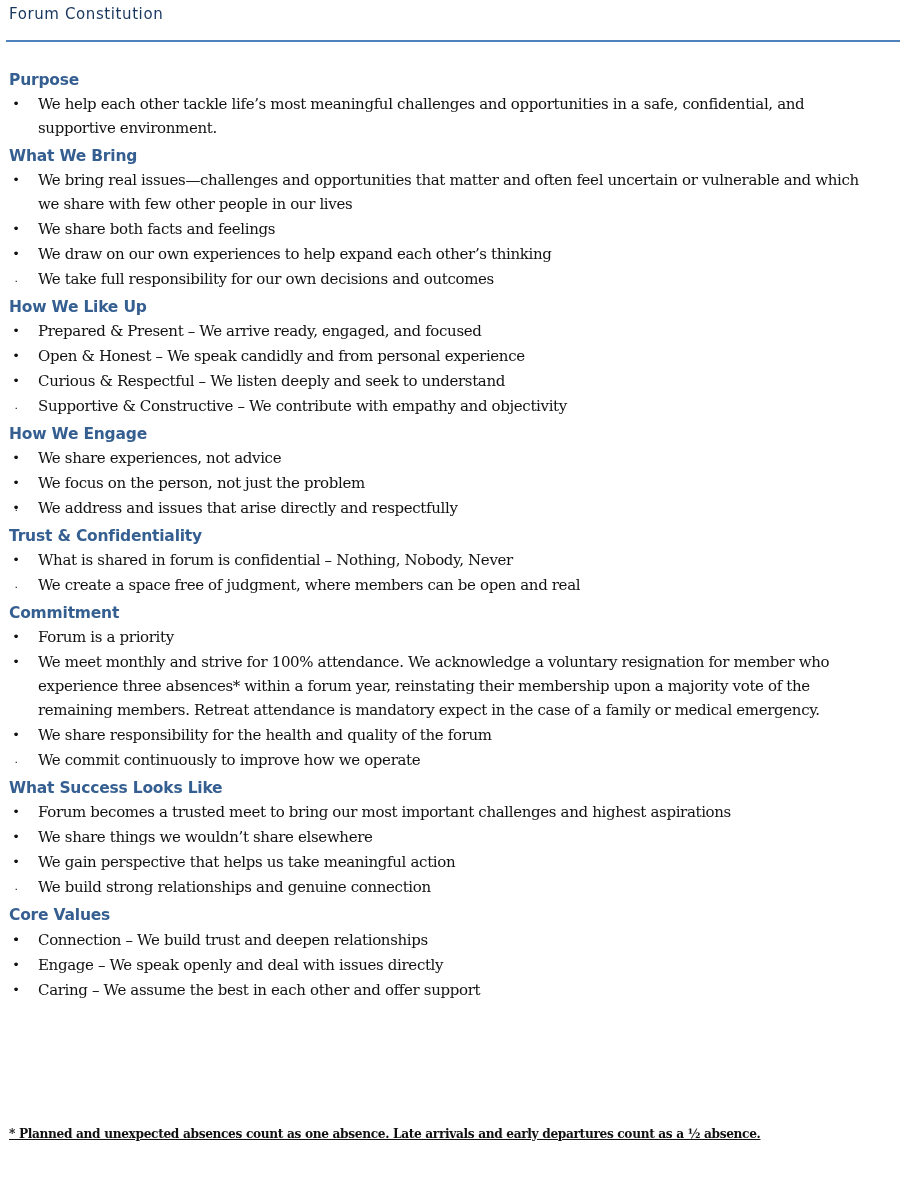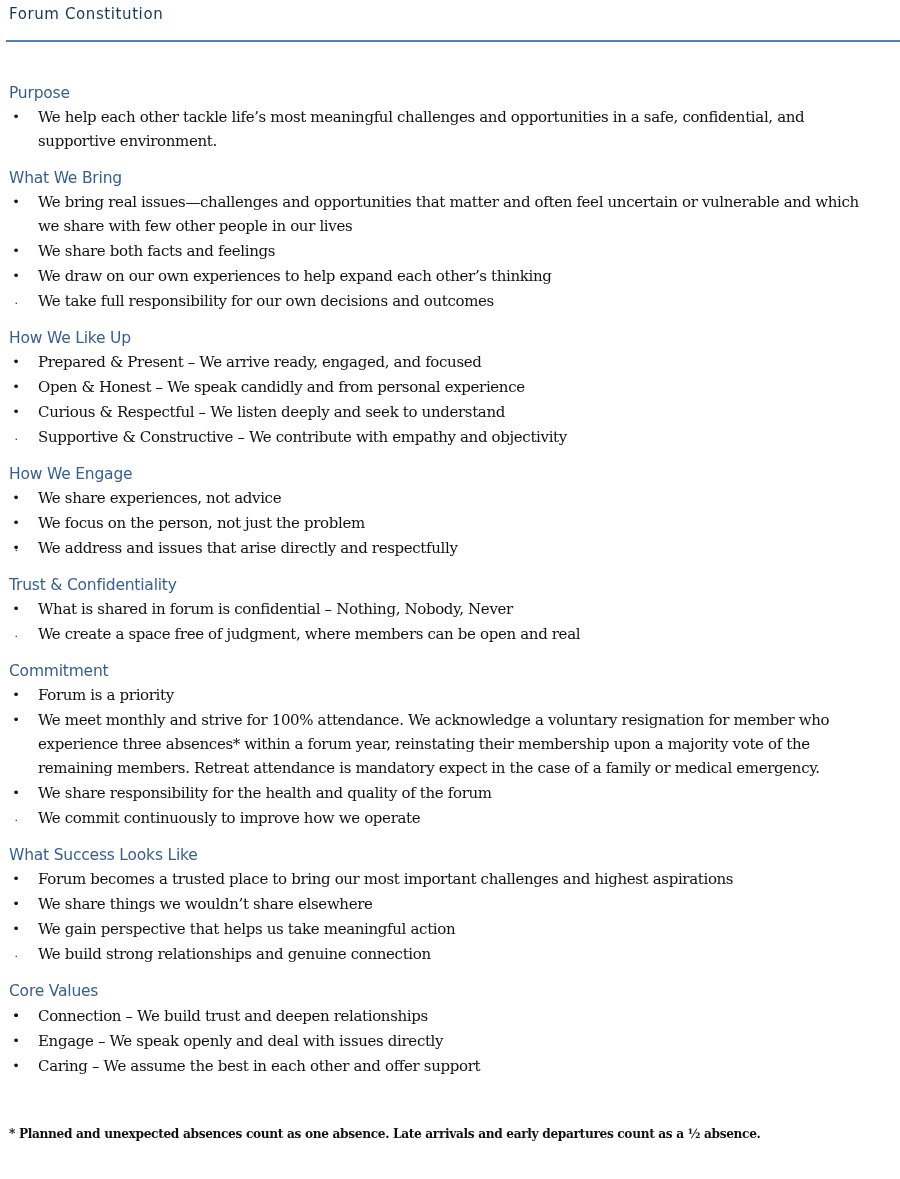--- a/index.html
+++ b/index.html
@@ -39,24 +39,24 @@
       background: #4f81bd;
     }
     .content {
       position: absolute;
       left: 0;
       top: 68px;
       width: 900px;
     }
     .section-heading {
       font-family: "DejaVu Sans", sans-serif;
-      font-weight: normal;
+      font-weight: bold;
       font-size: 15.5px;
       color: #365f91;
-      margin: 13px 0 0 9px;
+      margin: 0 0 0 9px;
       height: 24px;
       line-height: 24px;
       white-space: nowrap;
       letter-spacing: -0.2px;
     }
     ul.items {
       list-style: none;
       margin: 0 0 4px 0;
       padding: 0;
     }
@@ -85,20 +85,21 @@
     .footnote {
       position: absolute;
       left: 9px;
       top: 1127px;
       font-family: "DejaVu Serif", serif;
       font-weight: bold;
       font-size: 12.2px;
       letter-spacing: -0.35px;
       white-space: nowrap;
       color: #111111;
+      text-decoration: underline;
     }
   </style>
 </head>
 <body>
 
 <div class="doc">
   <div class="title">Forum Constitution</div>
   <div class="title-rule"></div>
 
   <div class="content">
@@ -154,21 +155,21 @@
         <li><span class="bullet">•</span><span>Forum is a priority</span></li>
         <li><span class="bullet">•</span><span>We meet monthly and strive for 100% attendance. We acknowledge a voluntary resignation for member who experience three absences* within a forum year, reinstating their membership upon a majority vote of the remaining members. Retreat attendance is mandatory expect in the case of a family or medical emergency.</span></li>
         <li><span class="bullet">•</span><span>We share responsibility for the health and quality of the forum</span></li>
         <li><span class="bullet small">.</span><span>We commit continuously to improve how we operate</span></li>
       </ul>
     </section>
 
     <section>
       <h2 class="section-heading">What Success Looks Like</h2>
       <ul class="items">
-        <li><span class="bullet">•</span><span>Forum becomes a trusted place to bring our most important challenges and highest aspirations</span></li>
+        <li><span class="bullet">•</span><span>Forum becomes a trusted meet to bring our most important challenges and highest aspirations</span></li>
         <li><span class="bullet">•</span><span>We share things we wouldn’t share elsewhere</span></li>
         <li><span class="bullet">•</span><span>We gain perspective that helps us take meaningful action</span></li>
         <li><span class="bullet small">.</span><span>We build strong relationships and genuine connection</span></li>
       </ul>
     </section>
 
     <section>
       <h2 class="section-heading">Core Values</h2>
       <ul class="items">
         <li><span class="bullet">•</span></li>

